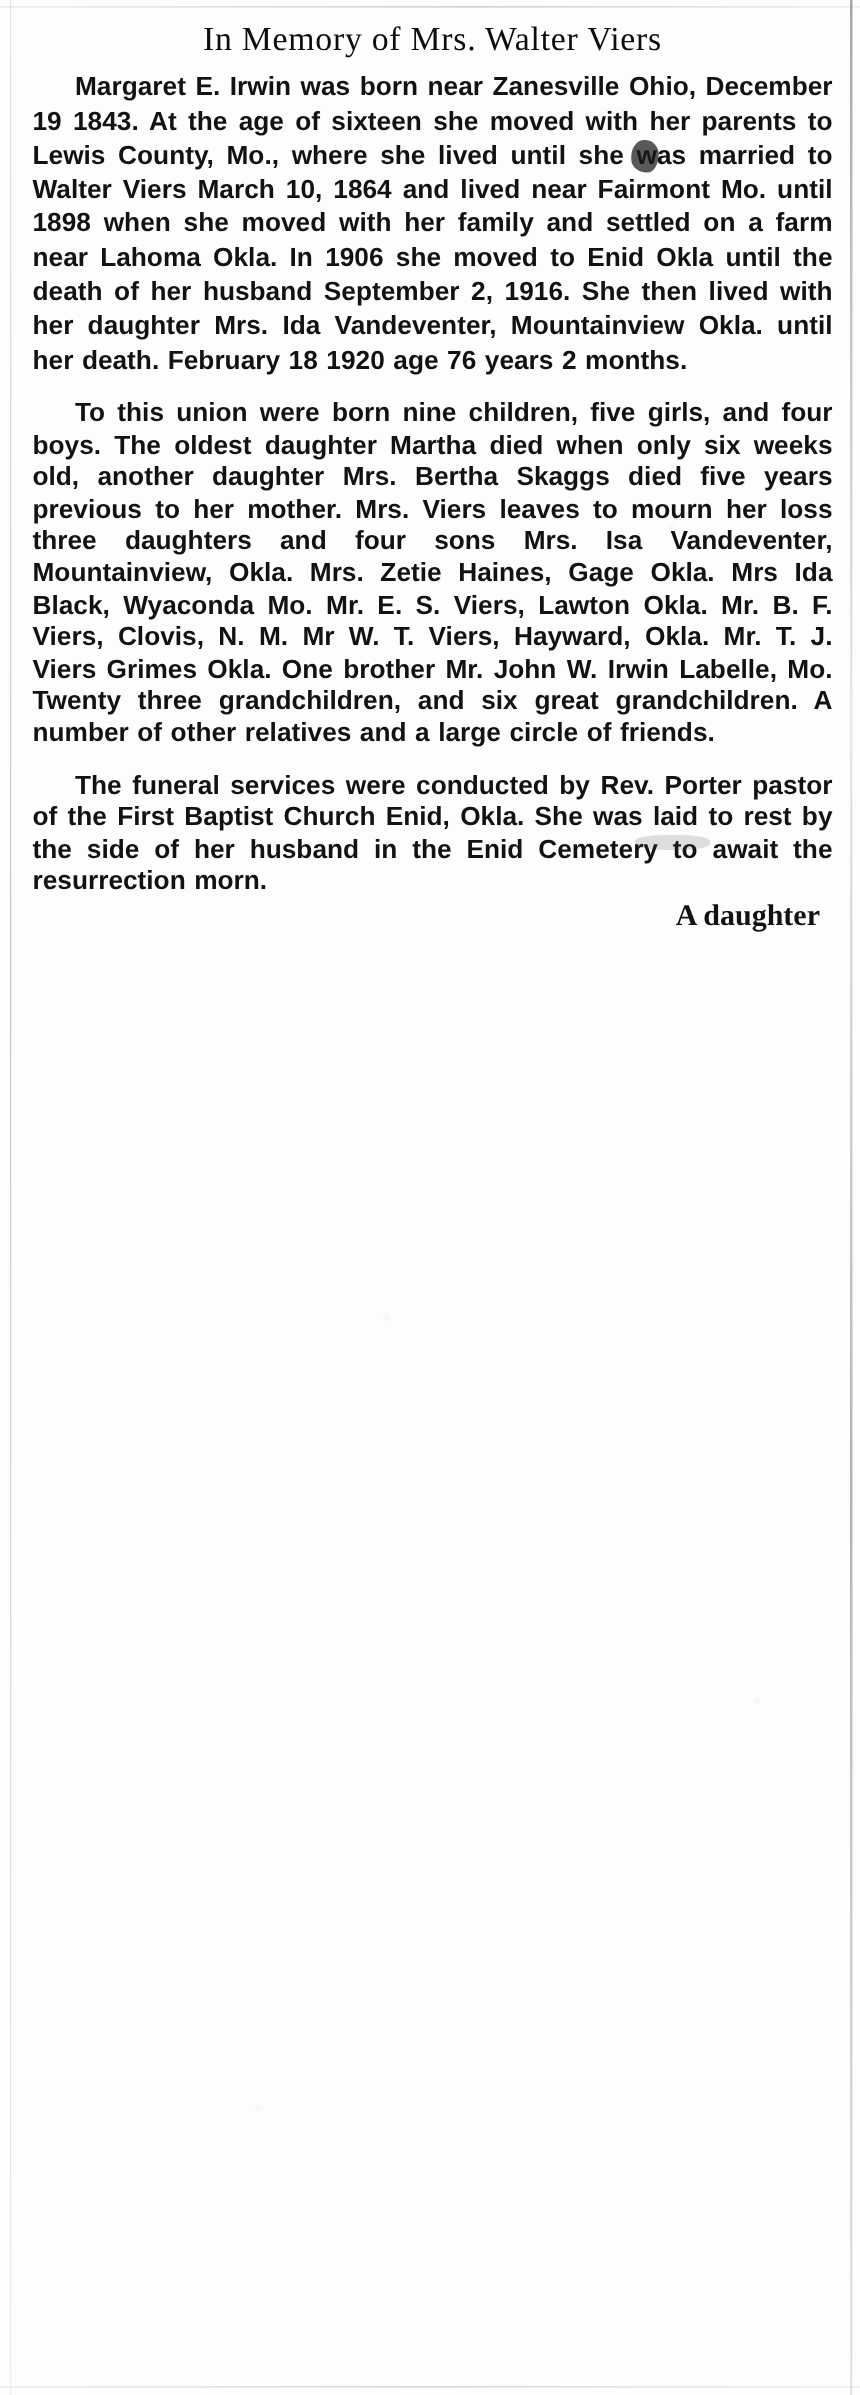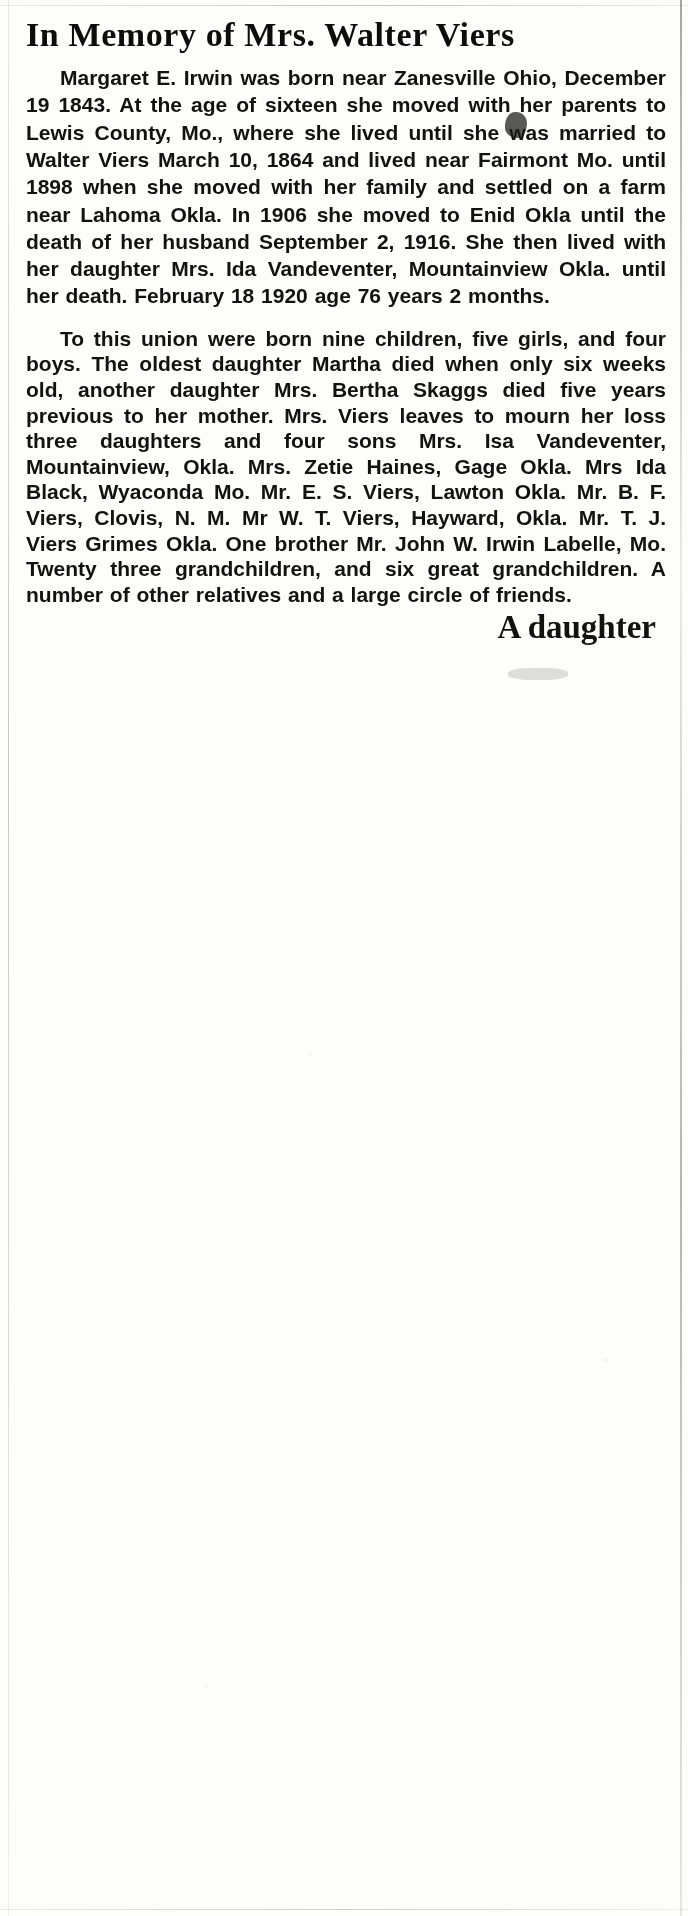--- a/index.html
+++ b/index.html
@@ -47,24 +47,24 @@
     top: 5px; left: 0; width: 100%; height: 1px;
     background: linear-gradient(to right, rgba(60,60,60,0.10), rgba(60,60,60,0.30) 55%, rgba(60,60,60,0.10));
   }
   .edge-bottom {
     bottom: 6px; left: 0; width: 100%; height: 1px;
     background: linear-gradient(to right, rgba(60,60,60,0.10), rgba(60,60,60,0.25) 50%, rgba(60,60,60,0.08));
   }
 
   .headline {
     font-family: "Liberation Serif", serif;
-    font-weight: bold;
-    font-size: 34px;
+    font-weight: normal;
+    font-size: 27px;
     line-height: 1.12;
-    text-align: left;
+    text-align: center;
     letter-spacing: 0.6px;
     margin: 6px 0 10px 0;
     color: #0d0d0d;
   }
 
   .para {
     font-family: Liberation Sans, sans-serif;
     font-weight: bold;
     font-size: 21px;
     line-height: 1.30;
@@ -79,21 +79,21 @@
   .para.tight {
     line-height: 1.22;
   }
   .para:last-of-type {
     margin-bottom: 0;
   }
 
   .signature {
     font-family: "Liberation Serif", serif;
     font-weight: bold;
-    font-size: 33px;
+    font-size: 24px;
     text-align: right;
     margin-top: 2px;
     padding-right: 10px;
     color: #121212;
   }
 
   
   .ink-blot {
     position: absolute;
     top: 112px;
@@ -125,19 +125,20 @@
   <div class="edge edge-left"></div>
   <div class="edge edge-bottom"></div>
 
   <h1 class="headline">In Memory of Mrs. Walter Viers</h1>
 
   <p class="para">Margaret E. Irwin was born near Zanesville Ohio, December 19 1843. At the age of sixteen she moved with her parents to Lewis County, Mo., where she lived until she was married to Walter Viers March 10, 1864 and lived near Fairmont Mo. until 1898 when she moved with her family and settled on a farm near Lahoma Okla. In 1906 she moved to Enid Okla until the death of her husband September 2, 1916. She then lived with her daughter Mrs. Ida Vandeventer, Mountainview Okla. until her death. February 18 1920 age 76 years 2 months.</p>
 
   <p class="para tight">To this union were born nine children, five girls, and four boys. The oldest daughter Martha died when only six weeks old, another daughter Mrs. Bertha Skaggs died five years previous to her mother. Mrs. Viers leaves to mourn her loss three daughters and four sons Mrs. Isa Vandeventer, Mountainview, Okla. Mrs. Zetie Haines, Gage Okla. Mrs Ida Black, Wyaconda Mo. Mr. E. S. Viers, Lawton Okla. Mr. B. F. Viers, Clovis, N. M. Mr W. T. Viers, Hayward, Okla. Mr. T. J. Viers Grimes Okla. One brother Mr. John W. Irwin Labelle, Mo. Twenty three grandchildren, and six great grandchildren. A number of other relatives and a large circle of friends.</p>
 
 
+  <p class="para tight">The funeral services were conducted by Rev. Porter pastor of the First Baptist Church Enid, Okla. She was laid to rest by the side of her husband in the Enid Cemetery to await the resurrection morn.</p>
 
   <div class="signature">A daughter</div>
 
   <div class="ink-blot"></div>
   <div class="ink-smudge"></div>
 
 </div>
 
 </body></html>

